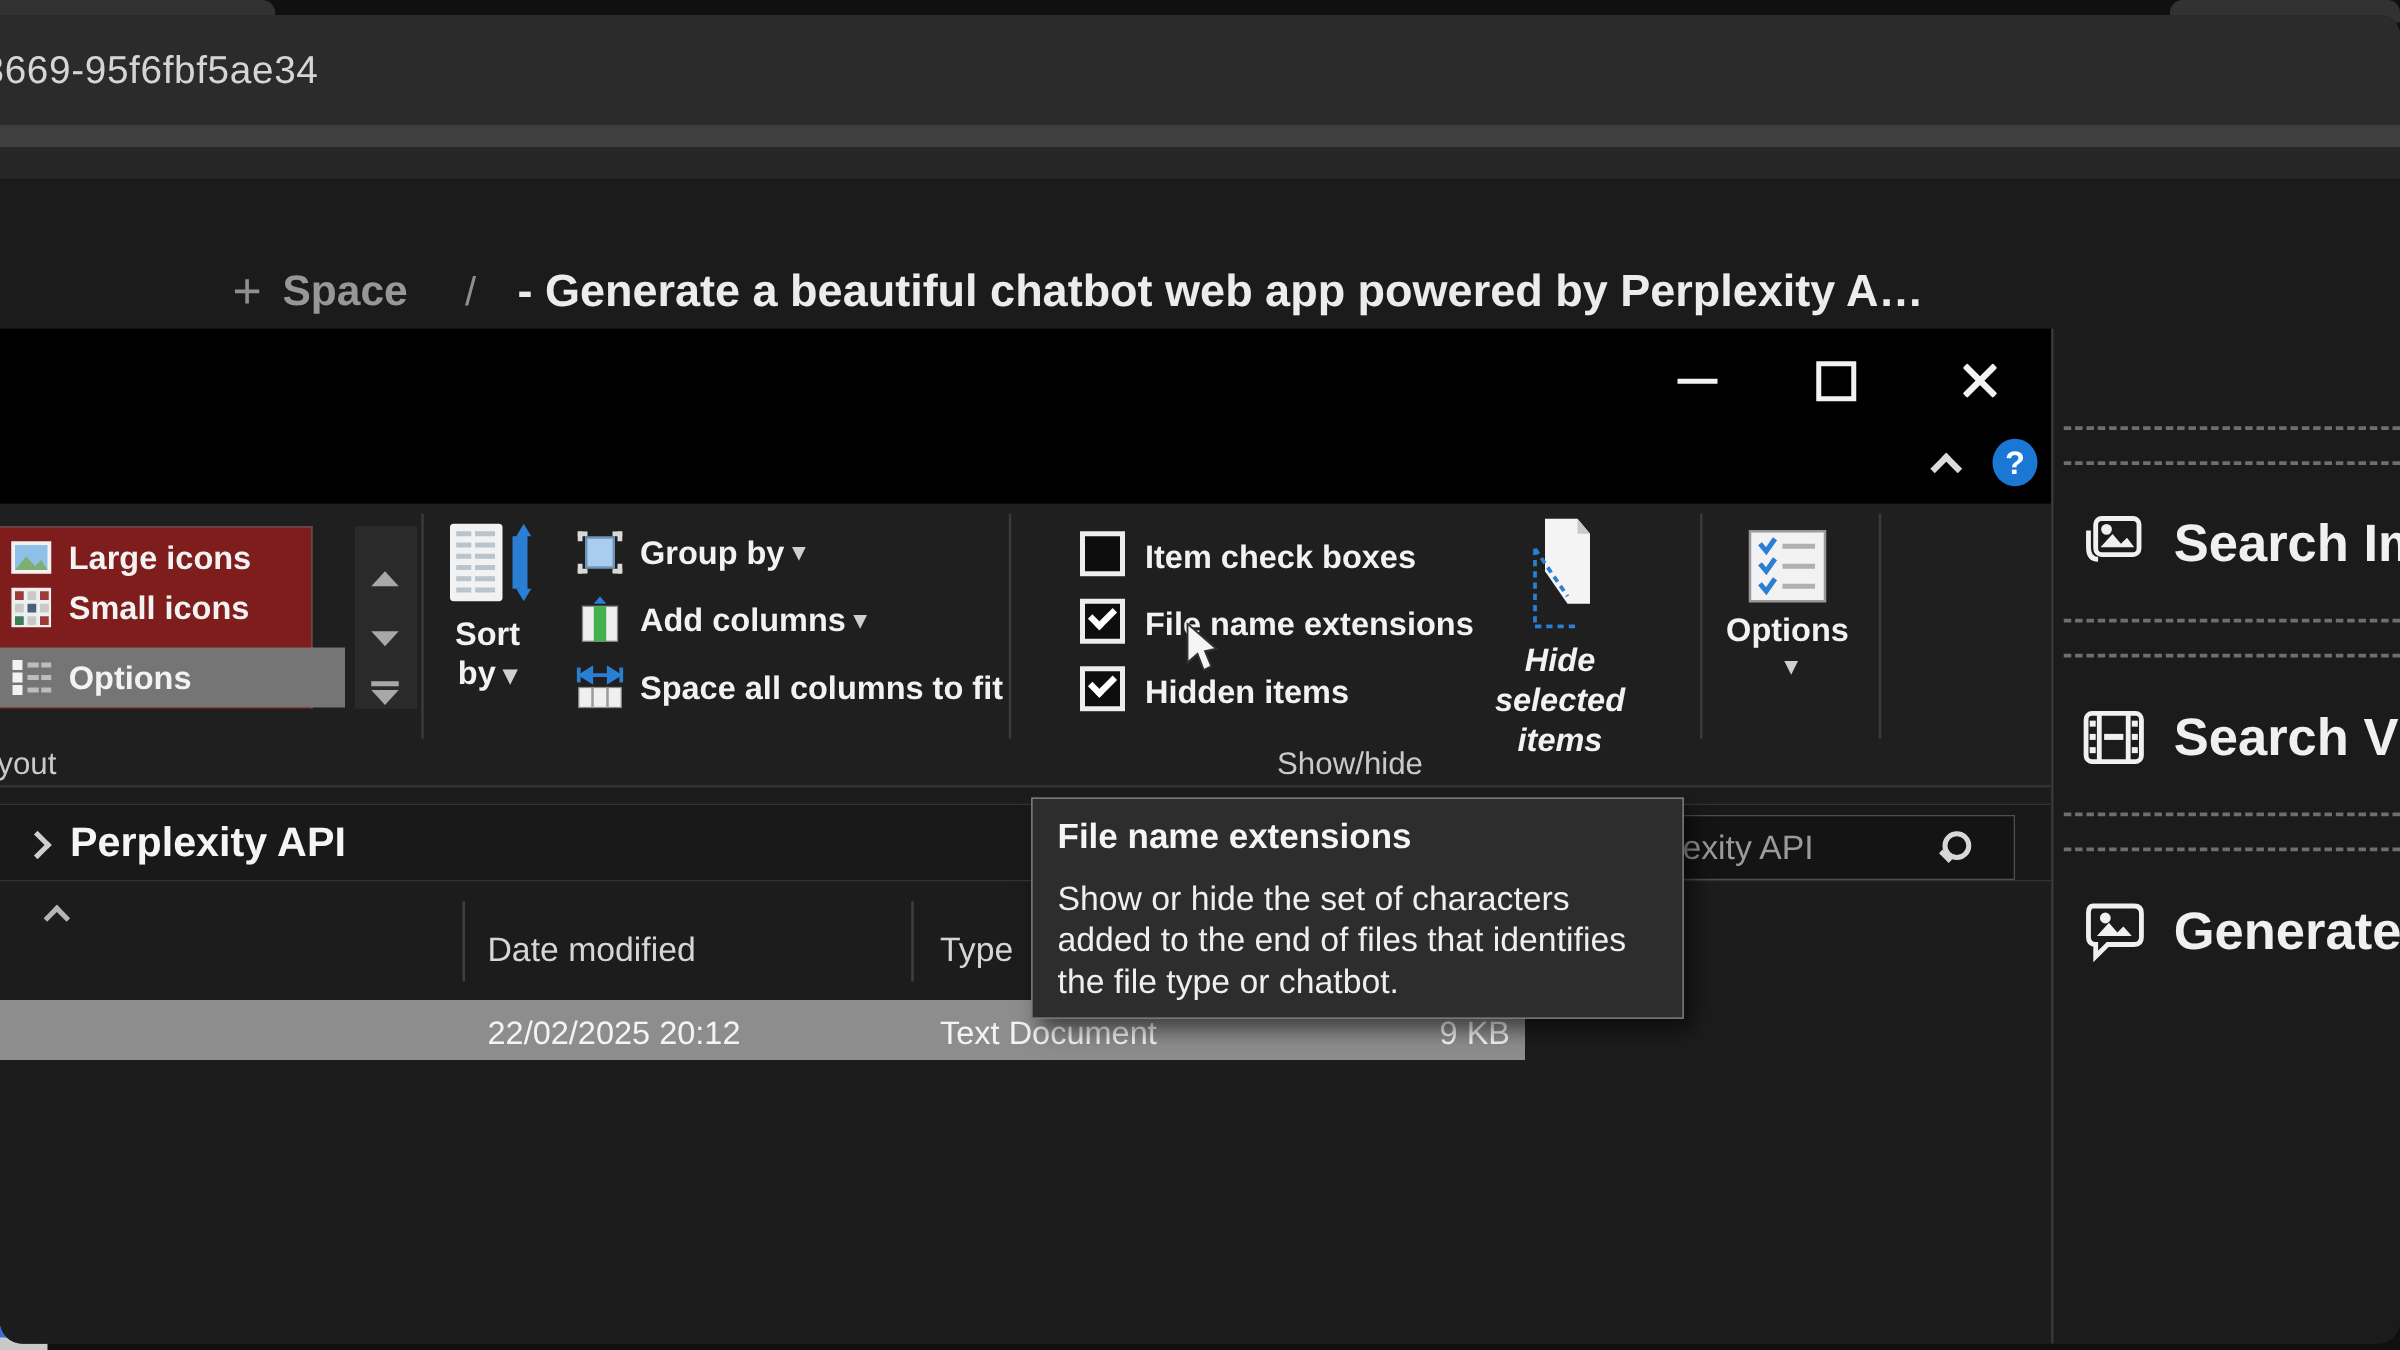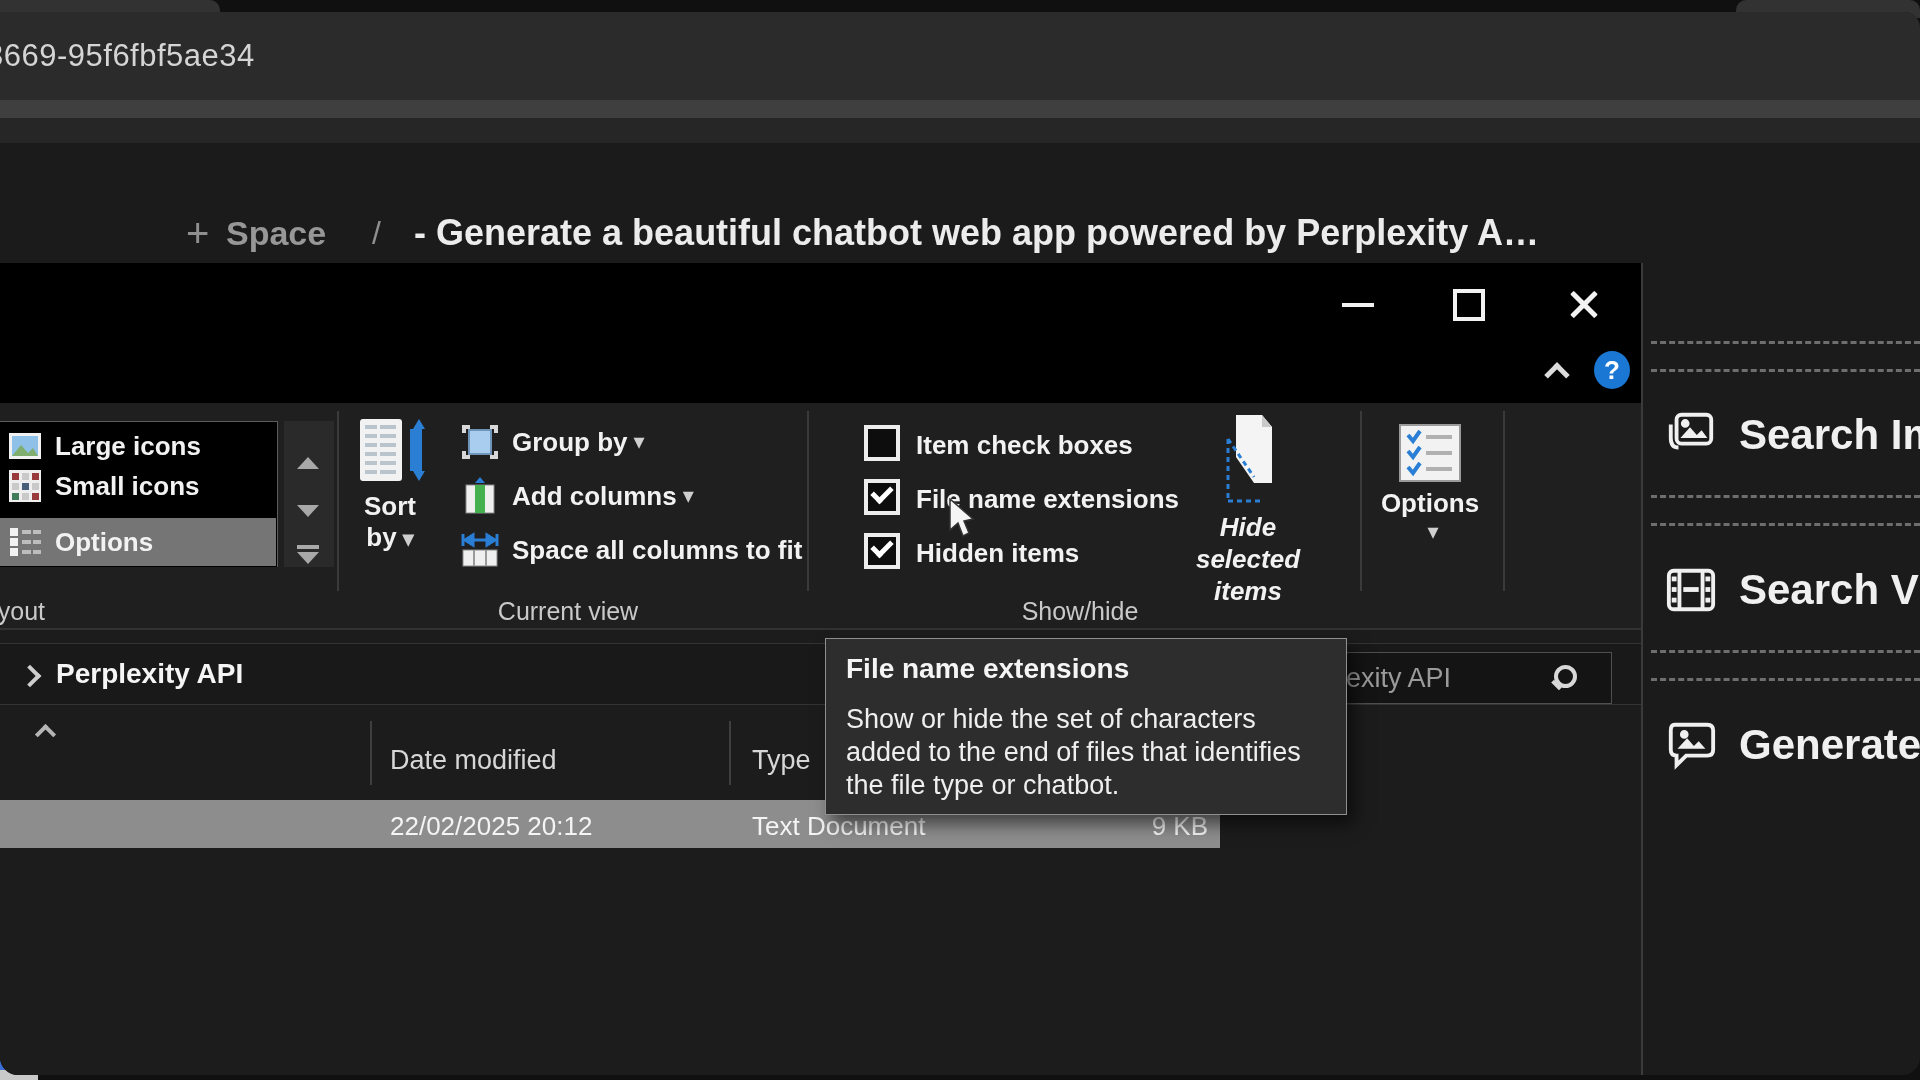--- a/index.html
+++ b/index.html
@@ -45,21 +45,21 @@
   .rib-collapse .chev{position:absolute;left:8px;top:9px;width:13px;height:13px;border-top:5px solid #dcdcdc;border-right:5px solid #dcdcdc;transform:rotate(-45deg);}
   .help-btn{left:1594px;top:88px;width:36px;height:38px;border-radius:50%;background:#1a78d4;color:#fff;
             font-size:26px;font-weight:700;display:flex;align-items:center;justify-content:center;}
   .help-btn::after{content:"?";}
 
   
   .ribbon{left:0;top:140px;width:1641px;height:227px;background:#1f1f1f;border-bottom:2px solid #323232;box-sizing:border-box;}
   .vsep{top:8px;width:2px;height:180px;background:#3a3a3a;}
   .grp-label{top:192px;height:32px;line-height:32px;font-size:25px;color:#c9c9c9;text-align:center;}
 
-  .listbox{left:0;top:18px;width:278px;height:146px;background:#000000;border-top:1px solid #5c5c5c;border-right:1px solid #5c5c5c;box-sizing:border-box;}
+  .listbox{left:0;top:18px;width:250px;height:146px;background:#7f1d1d;border-top:1px solid #5c5c5c;border-right:1px solid #5c5c5c;box-sizing:border-box;}
   .lb-row{position:absolute;left:0;width:276px;height:48px;display:flex;align-items:center;}
   .lb-row.sel{background:#757575;}
   .lb-ic{width:40px;margin-left:5px;display:flex;justify-content:center;}
   .lb-txt{margin-left:10px;font-size:26px;font-weight:600;color:#f2f2f2;white-space:nowrap;}
   .arrow-strip{left:284px;top:18px;width:50px;height:146px;background:#2a2a2a;}
   .tri{position:absolute;left:13px;width:0;height:0;border-left:11px solid transparent;border-right:11px solid transparent;}
   .tri.up{border-bottom:12px solid #a8a8a8;}
   .tri.dn{border-top:12px solid #a8a8a8;}
   .tri-bar{position:absolute;left:13px;width:22px;height:4px;background:#a8a8a8;}
 
@@ -75,21 +75,21 @@
   .cbox .tick{position:absolute;left:4px;top:3px;width:15px;height:8px;border-left:5px solid #fff;border-bottom:5px solid #fff;transform:rotate(-45deg);}
   .cb-label{margin-left:16px;font-size:26px;font-weight:600;color:#f2f2f2;white-space:nowrap;}
 
   .hide-sel{left:1178px;top:8px;width:140px;height:180px;text-align:center;font-style:italic;}
   .options{left:1372px;top:8px;width:116px;height:180px;text-align:center;}
   .two-line{font-size:26px;font-weight:600;color:#f2f2f2;line-height:32px;}
 
   
   .addr{left:0;top:380px;width:1641px;height:62px;background:#191919;border-top:1px solid #343434;border-bottom:1px solid #343434;box-sizing:border-box;}
   .addr-chev{position:absolute;left:22px;top:24px;width:12px;height:12px;border-top:4px solid #cfcfcf;border-right:4px solid #cfcfcf;transform:rotate(45deg);}
-  .addr-txt{position:absolute;left:56px;top:0;height:60px;line-height:60px;font-size:28px;font-weight:700;color:#f5f5f5;}
+  .addr-txt{position:absolute;left:56px;top:0;height:60px;line-height:60px;font-size:33px;font-weight:700;color:#f5f5f5;}
   .search{left:1075px;top:389px;width:537px;height:52px;background:#141414;border:1px solid #4f4f4f;box-sizing:border-box;}
   .search-txt{position:absolute;right:160px;top:0;height:50px;line-height:50px;font-size:27px;color:#9a9a9a;white-space:nowrap;}
   .mag{position:absolute;right:34px;top:12px;width:15px;height:15px;border:4px solid #d8d8d8;border-radius:50%;}
   .mag::after{content:"";position:absolute;left:-7px;top:14px;width:11px;height:4px;background:#d8d8d8;transform:rotate(45deg);}
 
   
   .hdr{left:0;top:452px;width:1641px;height:77px;}
   .hdr-sortchev{position:absolute;left:38px;top:12px;width:11px;height:11px;border-top:4px solid #b5b5b5;border-right:4px solid #b5b5b5;transform:rotate(-45deg);}
   .col-sep{position:absolute;top:6px;width:2px;height:64px;background:#3f3f3f;}
   .hdr-txt{position:absolute;top:0;height:77px;line-height:90px;font-size:27px;color:#d6d6d6;}
@@ -281,21 +281,20 @@
                 </g>
             <rect x="2" y="18" width="34" height="16" fill="#efefef" stroke="#8a8a8a" stroke-width="1"></rect>
             <line x1="13" y1="18" x2="13" y2="34" stroke="#9a9a9a" stroke-width="2"></line>
                 <line x1="25" y1="18" x2="25" y2="34" stroke="#9a9a9a" stroke-width="2"></line>
               </svg>
           </span>
           <span class="rib-btn-label">Space all columns to fit</span>
         </div>
 
         <div class="abs grp-label" style="left:-30px;width:130px;text-align:left">Layout</div>
-        <div class="abs grp-label" style="left:418px;width:300px">Current view</div>
 
         <div class="abs vsep" style="left:807px"></div>
 
         <div class="cb-row" style="top:22px">
           <span class="cbox"></span>
           <span class="cb-label">Item check boxes</span>
         </div>
         <div class="cb-row" style="top:76px">
           <span class="cbox">
               <span class="tick"></span>

